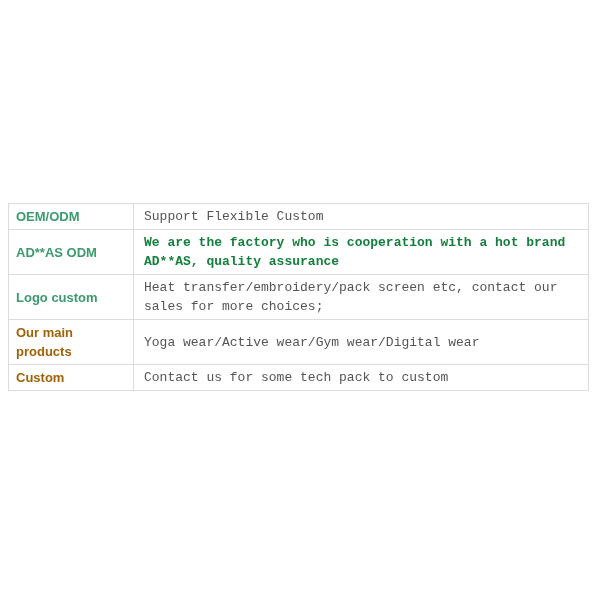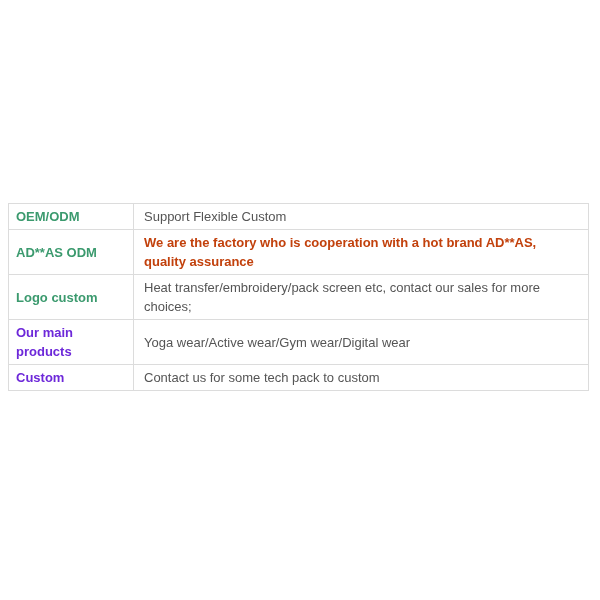--- a/index.html
+++ b/index.html
@@ -31,29 +31,30 @@
     line-height: 19px;
     vertical-align: middle;
   }
   td.label {
     width: 110px;
     padding: 3px 7px;
     font-weight: bold;
     word-wrap: break-word;
   }
   td.label.green { color: #3b9a6e; }
-  td.label.dark  { color: #6d28d9; }
+  td.label.dark  { color: #a16207; }
   td.value {
     padding: 3px 10px;
     color: #555555;
     white-space: pre-line;
+    font-family: Liberation Mono, monospace;
   }
   td.value.bold {
     font-weight: bold;
-    color: #c2410c;
+    color: #15803d;
   }
 </style>
 </head>
 <body>
 
 <div class="page">
   <table class="spec-table">
     <tbody>
       <tr>
         <td class="label green">OEM/ODM</td>

